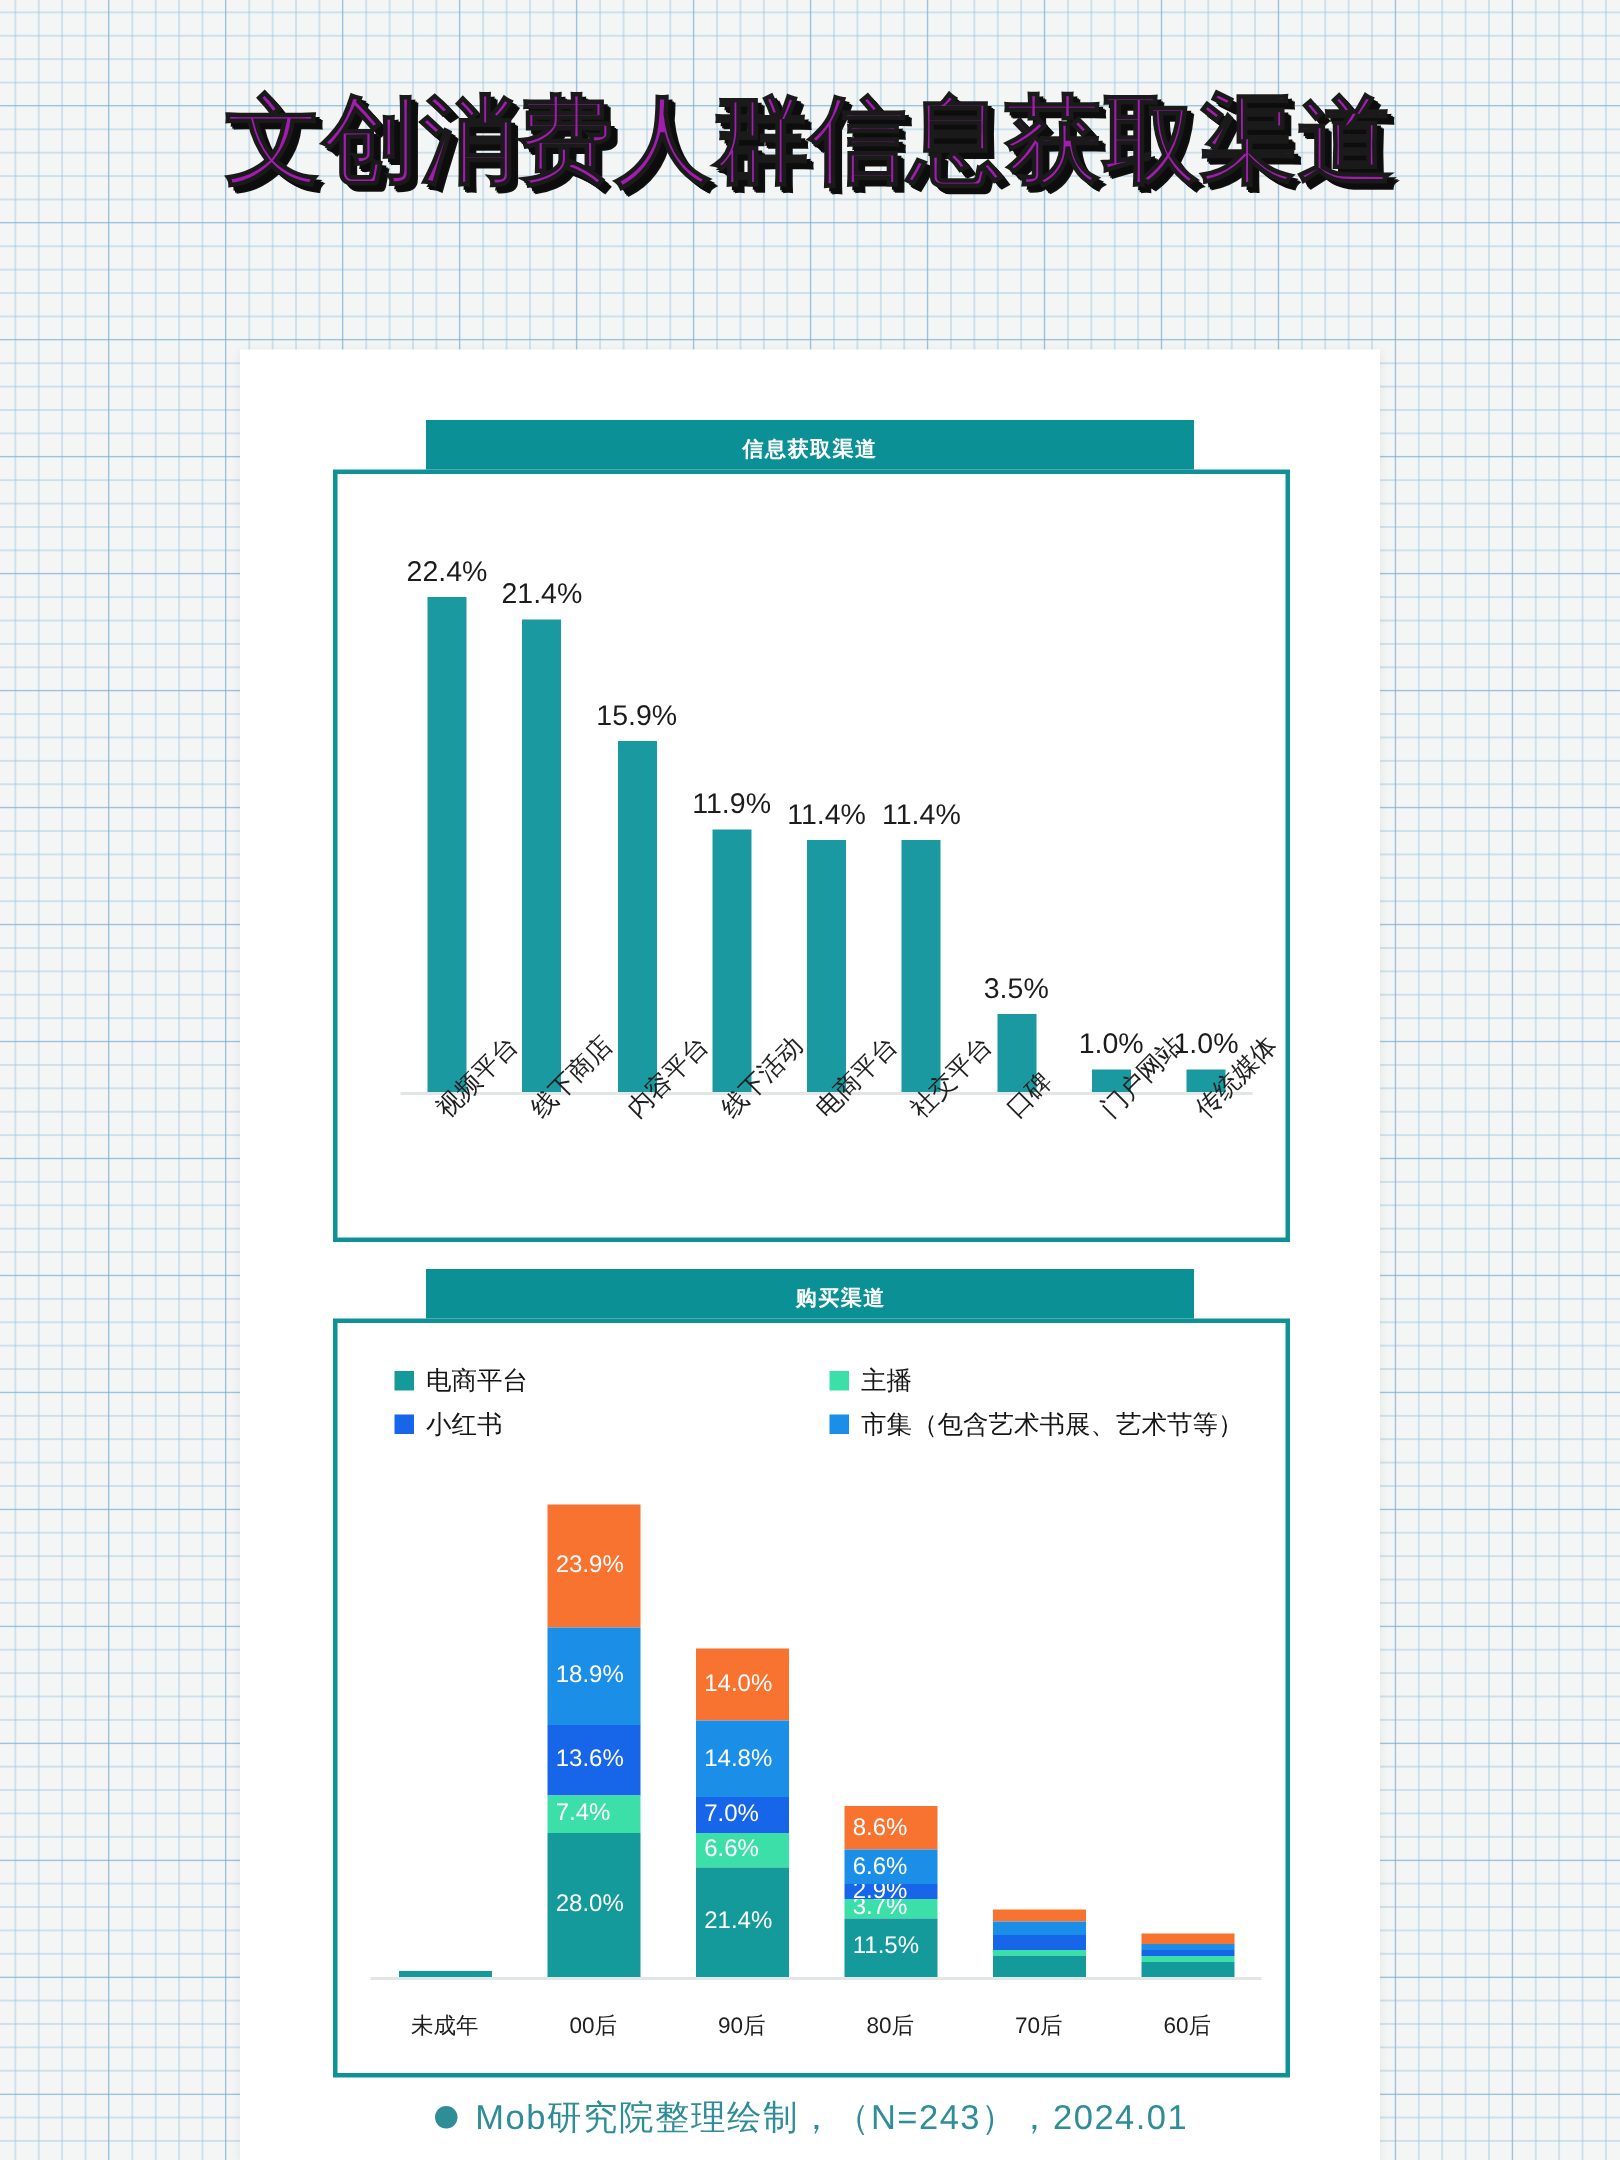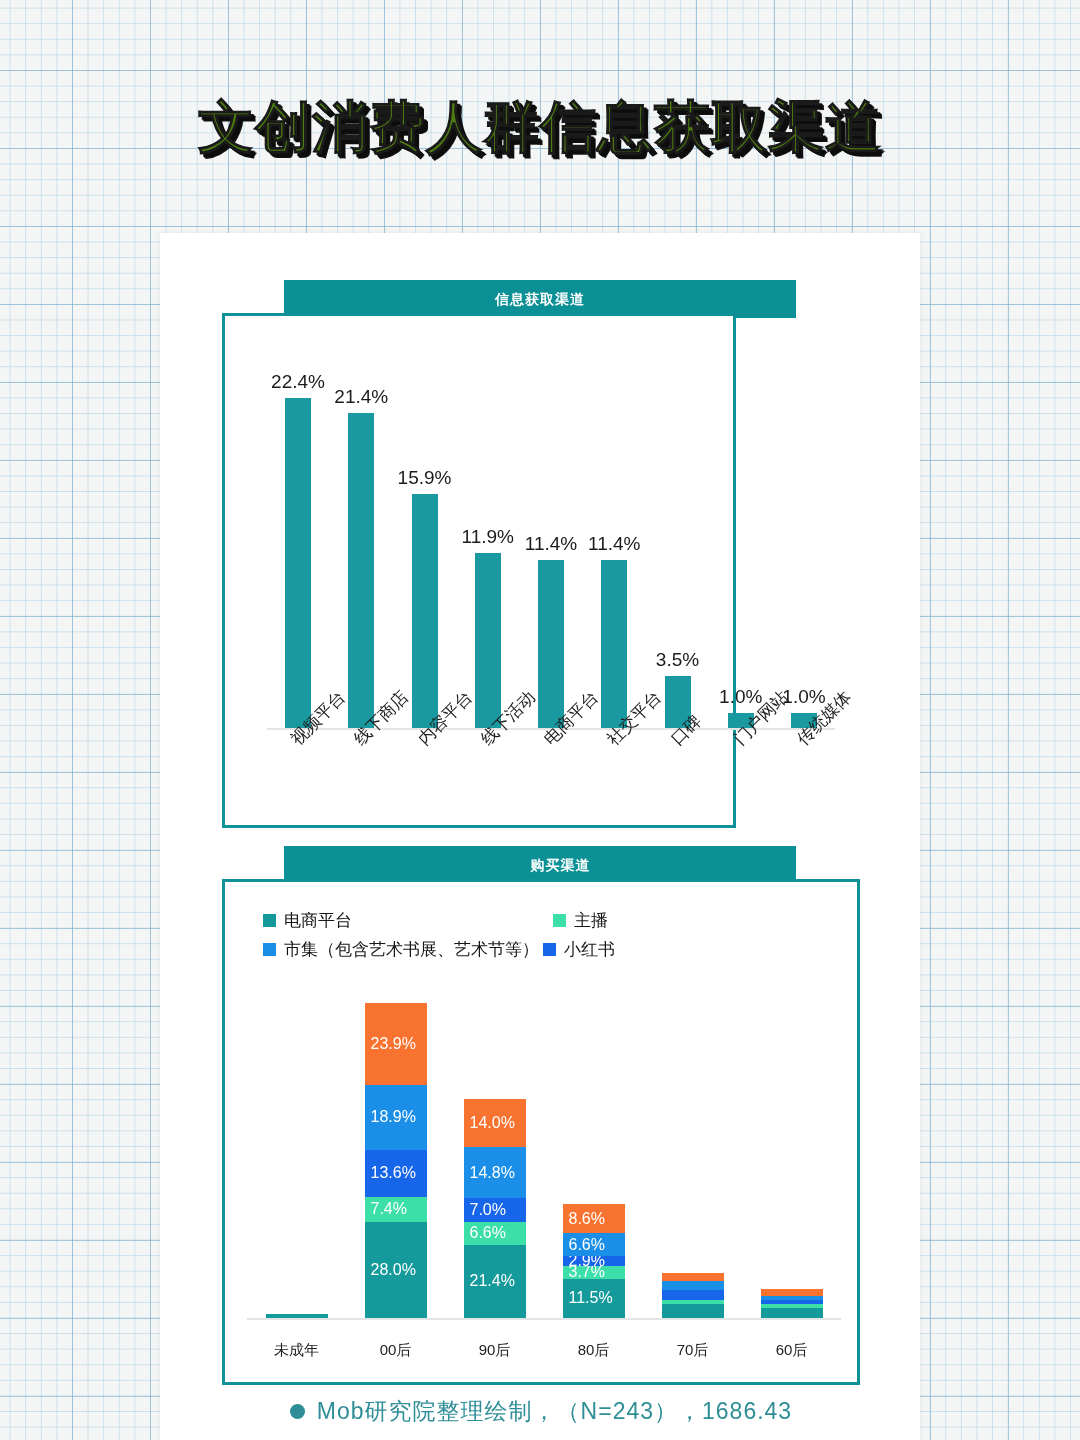--- a/index.html
+++ b/index.html
@@ -27,29 +27,28 @@
   .title-wrap {
     position: absolute;
     left: 0; right: 0;
     top: 62px;
     text-align: center;
   }
   .main-title {
     display: inline-block;
     font-family: "DejaVu Serif", "Liberation Serif", serif;
     font-weight: bold;
-    font-size: 56px;
+    font-size: 64px;
     line-height: 1.0;
     letter-spacing: 1px;
-    color: #4d7c0f;
+    color: #a21caf;
     text-shadow:
        3px 3px 0 #0d0d0d,
        4px 4px 0 #0d0d0d,
        5px 5px 0 #111;
-    margin-top: 36px;
     -webkit-text-stroke: 1px #1a1a1a;
   }
 
   
   .card {
     position: absolute;
     left: 160px;
     top: 233px;
     width: 760px;
     height: 1207px;
@@ -71,21 +70,21 @@
   }
   .banner-1 { left: 284px; top: 280px; width: 512px; }
   .banner-2 { left: 284px; top: 846px; width: 512px; padding-left: 41px; }
 
   
   .chart-box {
     position: absolute;
     border: 3px solid #0f9297;
     background: #ffffff;
   }
-  .box-1 { left: 222px; top: 313px; width: 514px; height: 515px; }
+  .box-1 { left: 222px; top: 313px; width: 638px; height: 515px; }
   .box-2 { left: 222px; top: 879px; width: 638px; height: 506px; }
   .c1-baseline {
     position: absolute;
     left: 42px;
     bottom: 95px;
     width: 568px;
     height: 2px;
     background: #e2e6e7;
   }
   .c1-cols {
@@ -339,27 +338,27 @@
 <div class="chart-box box-2">
   <div class="legend" id="c2-legend">
       <div class="legend-item col-a">
         <span class="swatch" style="background: rgb(21, 154, 156);"></span>
         <span>电商平台</span>
       </div>
       <div class="legend-item col-b">
         <span class="swatch" style="background: rgb(61, 223, 168);"></span>
         <span>主播</span>
       </div>
+      <div class="legend-item col-a">
+        <span class="swatch" style="background: rgb(23, 101, 232);"></span>
+        <span>小红书</span>
+      </div>
       <div class="legend-item col-b">
         <span class="swatch" style="background: rgb(27, 143, 232);"></span>
         <span>市集（包含艺术书展、艺术节等）</span>
-      </div>
-      <div class="legend-item col-a">
-        <span class="swatch" style="background: rgb(23, 101, 232);"></span>
-        <span>小红书</span>
       </div>
     </div>
   <div class="c2-baseline"></div>
   <div class="c2-cols" id="c2-cols">
       <div class="c2-col">
         <div class="c2-stack">
           <div class="c2-seg" style="height: 4px; background: rgb(21, 154, 156);"></div>
         </div>
       </div>
       <div class="c2-col">
@@ -443,14 +442,14 @@
       <div class="c2-lbl">00后</div>
       <div class="c2-lbl">90后</div>
       <div class="c2-lbl">80后</div>
       <div class="c2-lbl">70后</div>
       <div class="c2-lbl">60后</div>
     </div>
 </div>
 
 <div class="footer">
   <span class="footer-dot"></span>
-  <span>Mob研究院整理绘制，（N=243），1686.43</span>
+  <span>Mob研究院整理绘制，（N=243），2024.01</span>
 </div>
 
 </body></html>

